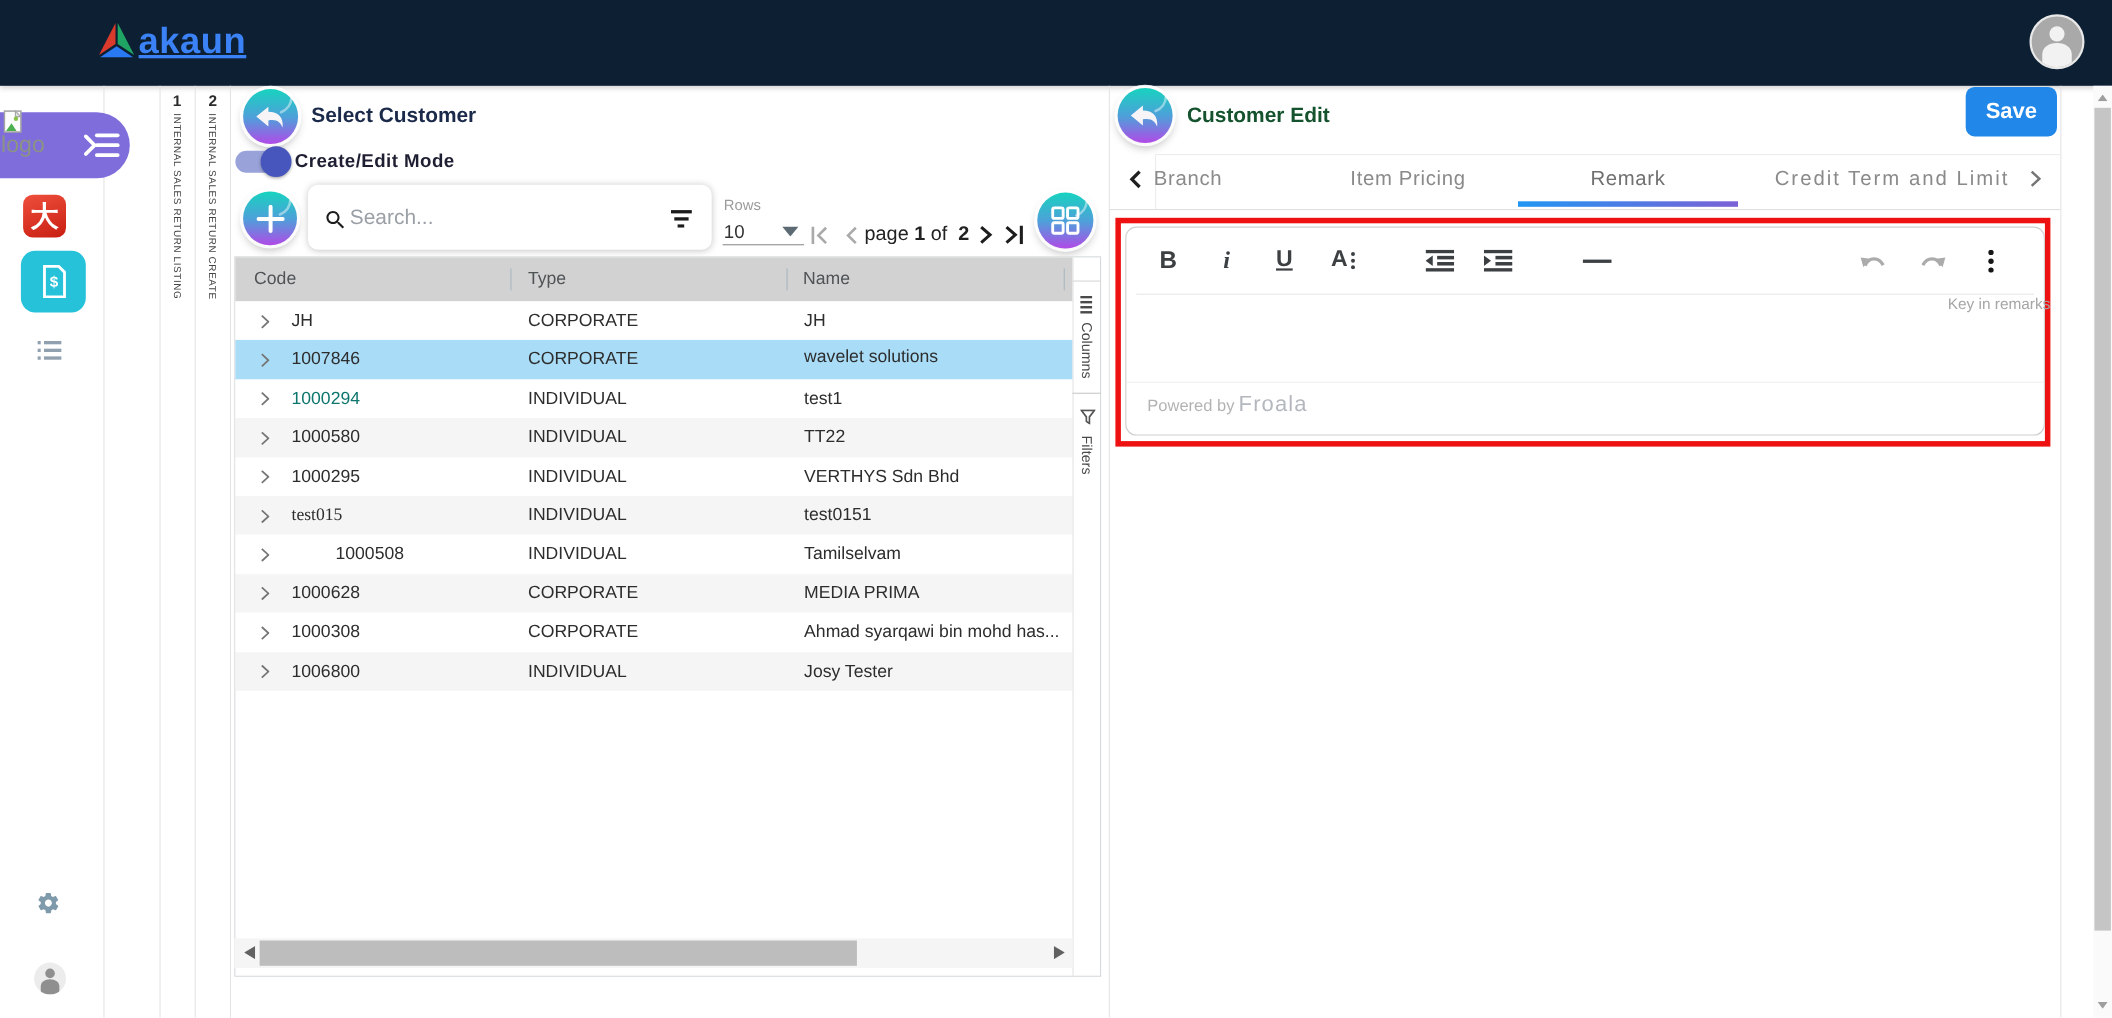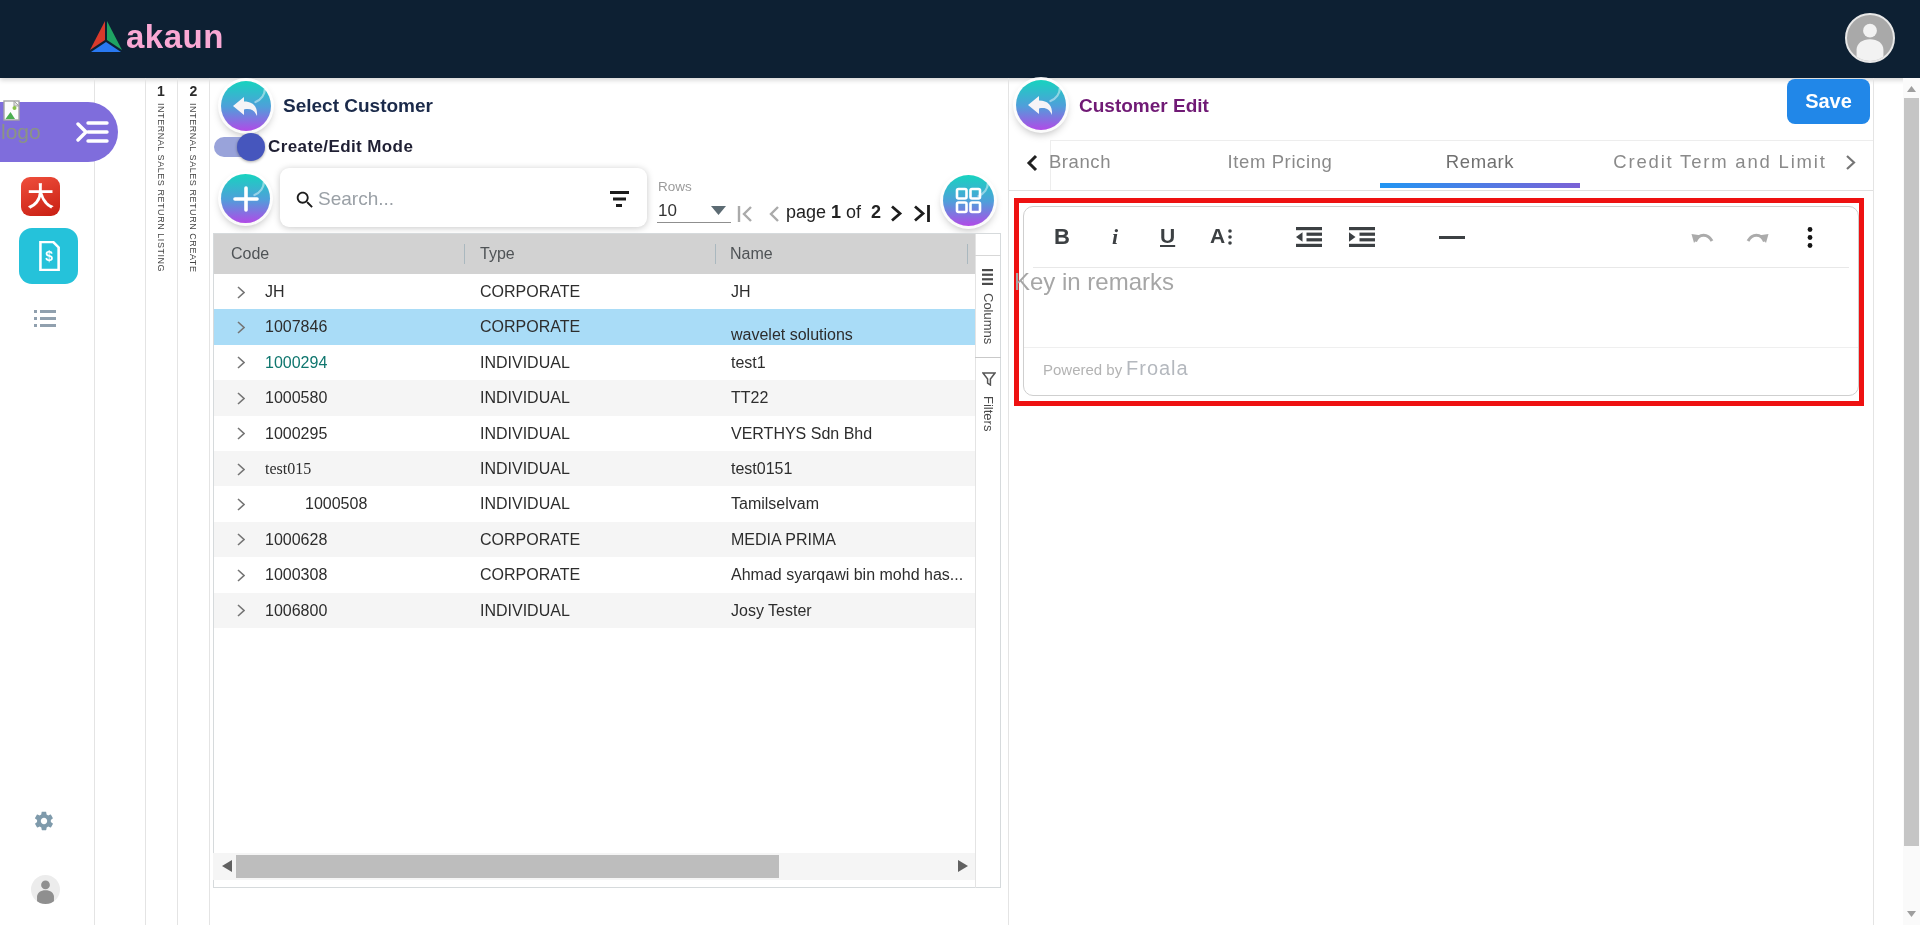--- a/index.html
+++ b/index.html
@@ -16,21 +16,21 @@
 </style>
 </head>
 <body>
 
 <div class="abs" id="navbar" style="left:0;top:0;width:1920px;height:78px;background:#0d2033;box-shadow:0 2px 5px rgba(0,0,0,0.18);">
   <svg class="abs" style="left:88px;top:19px;" width="36" height="40" viewBox="0 0 36 40">
     <polygon points="17,2 17,21 2,31" fill="#d93a2b"></polygon>
     <polygon points="19,2 19,21 34,31" fill="#1fa463"></polygon>
     <polygon points="3,33 18,23 33,33" fill="#2979f2"></polygon>
   </svg>
-  <div class="abs" style="left:126px;top:18px;font-size:33px;font-weight:bold;color:#f9a8d4;letter-spacing:0.5px;">akaun</div>
+  <div class="abs" style="left:126px;top:18px;font-size:33px;font-weight:bold;color:#3b82f6;letter-spacing:0.5px;text-decoration:underline;">akaun</div>
   <div class="abs" style="left:1845px;top:13px;width:50px;height:50px;border-radius:50%;background:#a9a9a9;border:2px solid #e8e8e8;overflow:hidden;">
     <svg width="46" height="46" viewBox="0 0 24 24">
         <circle cx="12" cy="8.2" r="3.6" fill="#f2f2f2"></circle>
         <path d="M12 12.6c-4 0-7 2.2-7 5.4v6h14v-6c0-3.2-3-5.4-7-5.4z" fill="#f2f2f2"></path>
       </svg>
   </div>
 </div>
 
 <div class="vline" style="left:94px;top:78px;height:847px;"></div>
 <div class="abs" style="left:0;top:102px;width:118px;height:60px;background:#7f6ddc;border-radius:0 30px 30px 0;">
@@ -188,21 +188,21 @@
     </svg>
     <div class="abs" style="left:265px;top:283px;font-size:16px;color:#2d2d2d;">JH</div>
     <div class="abs" style="left:480px;top:283px;font-size:16px;color:#2d2d2d;">CORPORATE</div>
     <div class="abs" style="left:731px;top:283px;font-size:16px;color:#2d2d2d;">JH</div>
     <div class="abs" style="left:214px;top:309.4px;width:761px;height:35.4px;background:#a9dcf7;"></div>
     <svg class="abs" style="left:237px;top:320.9px;" width="8" height="13" viewBox="0 0 8 13">
       <path d="M1 1 l6 5.5 -6 5.5" stroke="#757575" stroke-width="1.6" fill="none"></path>
     </svg>
     <div class="abs" style="left:265px;top:318.4px;font-size:16px;color:#2d2d2d;">1007846</div>
     <div class="abs" style="left:480px;top:318.4px;font-size:16px;color:#2d2d2d;">CORPORATE</div>
-    <div class="abs" style="left:731px;top:326px;font-size:16px;color:#2d2d2d;">wavelet solutions</div>
+    <div class="abs" style="left:731px;top:316px;font-size:16px;color:#2d2d2d;">wavelet solutions</div>
     <div class="abs" style="left:214px;top:344.8px;width:761px;height:35.4px;background:#ffffff;"></div>
     <svg class="abs" style="left:237px;top:356.3px;" width="8" height="13" viewBox="0 0 8 13">
       <path d="M1 1 l6 5.5 -6 5.5" stroke="#757575" stroke-width="1.6" fill="none"></path>
     </svg>
     <div class="abs" style="left:265px;top:353.8px;font-size:16px;color:#0f766e;">1000294</div>
     <div class="abs" style="left:480px;top:353.8px;font-size:16px;color:#2d2d2d;">INDIVIDUAL</div>
     <div class="abs" style="left:731px;top:353.8px;font-size:16px;color:#2d2d2d;">test1</div>
     <div class="abs" style="left:214px;top:380.2px;width:761px;height:35.4px;background:#f5f5f5;"></div>
     <svg class="abs" style="left:237px;top:391.7px;" width="8" height="13" viewBox="0 0 8 13">
       <path d="M1 1 l6 5.5 -6 5.5" stroke="#757575" stroke-width="1.6" fill="none"></path>
@@ -284,21 +284,21 @@
 <div class="vline" style="left:1873px;top:78px;height:847px;"></div>
 
 <div class="grad-btn" style="left:1016px;top:80px;width:50px;height:50px;">
     <svg style="position:absolute;right:3px;top:5px;" width="15" height="18" viewBox="0 0 15 18">
       <path d="M2.5 16 A 15 15 0 0 0 12 2.5" stroke="rgba(255,255,255,0.45)" stroke-width="2.4" fill="none" stroke-linecap="round"></path>
     </svg>
   <svg width="28" height="24" viewBox="0 0 28 24">
       <path d="M12 3 L1 12 l11 9 v-5.5 c7-1.5 10.5 1 13 6.5 0.8-9.5-4-14.5-13-14.5 z" fill="#f6f4f7"></path>
     </svg>
 </div>
-<div class="abs" style="left:1079px;top:95px;font-size:19px;font-weight:bold;color:#701a75;">Customer Edit</div>
+<div class="abs" style="left:1079px;top:95px;font-size:19px;font-weight:bold;color:#14532d;">Customer Edit</div>
 <div class="abs" style="left:1787px;top:79px;width:83px;height:45px;border-radius:8px;background:#2187e8;display:flex;align-items:center;justify-content:center;color:#fff;font-weight:bold;font-size:20px;">Save</div>
 
 <div class="hline" style="left:1050px;top:140px;width:823px;background:#ededed;"></div>
 <div class="vline" style="left:1050px;top:140px;height:50px;background:#ededed;"></div>
 <div class="hline" style="left:1009px;top:190px;width:864px;background:#e0e0e0;"></div>
 <svg class="abs" style="left:1026px;top:154px;" width="12" height="18" viewBox="0 0 12 18">
     <path d="M10 2 L3 9 l7 7" stroke="#202020" stroke-width="3" fill="none"></path>
   </svg>
 <div class="abs" style="left:1080px;top:151px;transform:translateX(-50%);white-space:nowrap;font-size:18.5px;letter-spacing:0.6px;color:#8a8a8a;">Branch</div>
 <div class="abs" style="left:1280px;top:151px;transform:translateX(-50%);white-space:nowrap;font-size:18.5px;letter-spacing:0.6px;color:#8a8a8a;">Item Pricing</div>
@@ -353,21 +353,21 @@
       <polygon points="24.5,4 16,5.2 22,13" fill="#ababab"></polygon>
     </svg>
     <svg class="abs" style="left:1807px;top:227px;" width="6" height="21" viewBox="0 0 6 21">
       <g fill="#151515">
         <circle cx="3" cy="2.5" r="2.4"></circle>
         <circle cx="3" cy="10.5" r="2.4"></circle>
         <circle cx="3" cy="18.5" r="2.4"></circle>
       </g>
     </svg>
   </div>
-<div class="abs" style="left:1014px;top:268px;width:850px;text-align:left;font-size:24px;color:#a6a6a6;">Key in remarks</div>
+<div class="abs" style="left:1014px;top:268px;width:850px;text-align:right;font-size:14px;color:#a6a6a6;">Key in remarks</div>
 <div class="abs" style="left:1043px;top:361px;font-size:15px;color:#b3b3b3;">Powered by</div>
 <div class="abs" style="left:1126px;top:357px;font-size:20px;color:#b4b8be;letter-spacing:1px;">Froala</div>
 
 <div class="abs" style="left:1903px;top:78px;width:17px;height:847px;background:#fafafa;"></div>
 <svg class="abs" style="left:1907px;top:86px;" width="9" height="6" viewBox="0 0 9 6">
     <polygon points="4.5,0 9,6 0,6" fill="#9e9e9e"></polygon>
   </svg>
 <div class="abs" style="left:1904px;top:98px;width:15px;height:748px;background:#c5c5c5;"></div>
 <svg class="abs" style="left:1907px;top:911px;" width="9" height="6" viewBox="0 0 9 6">
     <polygon points="4.5,6 9,0 0,0" fill="#9e9e9e"></polygon>

